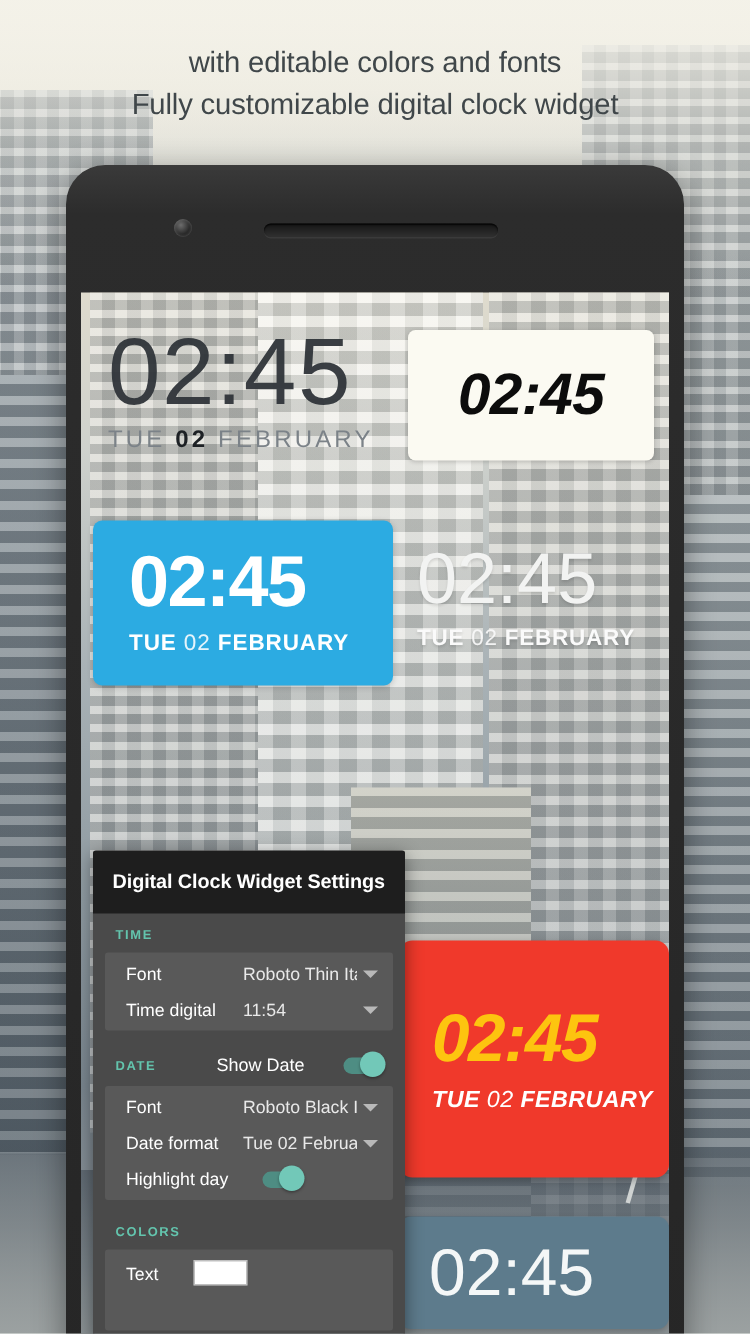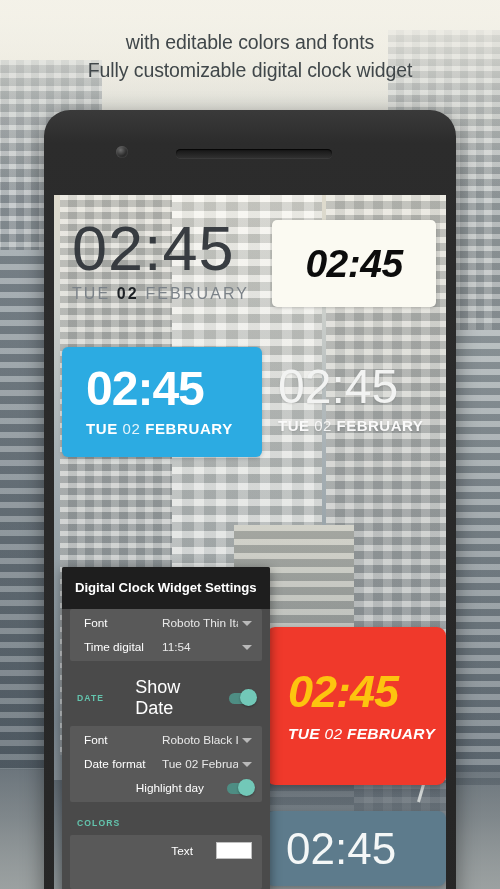--- a/index.html
+++ b/index.html
@@ -226,21 +226,21 @@
     letter-spacing:-0.05px;
   }
   .sect-head {
     color:#63c4ad; font-size:8.6px; font-weight:700;
     letter-spacing:1.1px; padding:9px 0 7px 15px;
     display:flex; align-items:center; justify-content:space-between;
   }
   .sect-head.withtoggle { padding-right:16px; }
   .sect-head .sh-right {
     display:flex; align-items:center; gap:26px;
-    color:#ffffff; font-size:18px; font-weight:400; letter-spacing:0;margin-left:31px;
+    color:#ffffff; font-size:12px; font-weight:400; letter-spacing:0;margin-left:31px;
   }
   .card {
     background:#595959; margin:0 8px 7px 8px; border-radius:2px;
     padding:2px 0;
   }
   .row {
     display:flex; align-items:center;
     padding:5px 10px 5px 14px;
     font-size:11.8px; color:#ffffff; min-height:23px;
   }
@@ -248,21 +248,21 @@
   .row .val {
     flex:1; color:#e9e9e9; overflow:hidden;
     text-overflow:clip; white-space:nowrap;
   }
   .caret {
     width:0; height:0; margin-left:4px; flex:0 0 auto;
     border-left:5px solid transparent; border-right:5px solid transparent;
     border-top:5.5px solid #b9b9b9;
   }
   .row.wide .lbl { flex:0 0 auto; }
-  .row.wide { justify-content:flex-end;gap:23px; }
+  .row.wide { justify-content:flex-start;gap:23px; }
 
   .toggle {
     width:25px; height:11px; border-radius:6px;
     background:#4e8d83; position:relative; flex:0 0 auto;
   }
   .toggle .knob {
     position:absolute; right:-3px; top:-3.5px;
     width:17px; height:17px; border-radius:50%;
     background:#72c8b8; box-shadow:0 1px 2px rgba(0,0,0,0.35);
   }
@@ -325,20 +325,21 @@
       <div class="wdate"><span>TUE </span><span class="lite">02</span><span> FEBRUARY</span></div>
     </div>
 
     <div class="w" id="w-slate">
       <div class="wtime">02:45</div>
     </div>
 
     <div id="panel">
       <div id="panel-title">Digital Clock Widget Settings</div>
 
+      <div class="sect-head">TIME</div>
       <div class="card">
         <div class="row">
           <span class="lbl">Font</span>
           <span class="val">Roboto Thin Italic</span>
           <span class="caret"></span>
         </div>
         <div class="row">
           <span class="lbl">Time digital</span>
           <span class="val">11:54</span>
           <span class="caret"></span>

